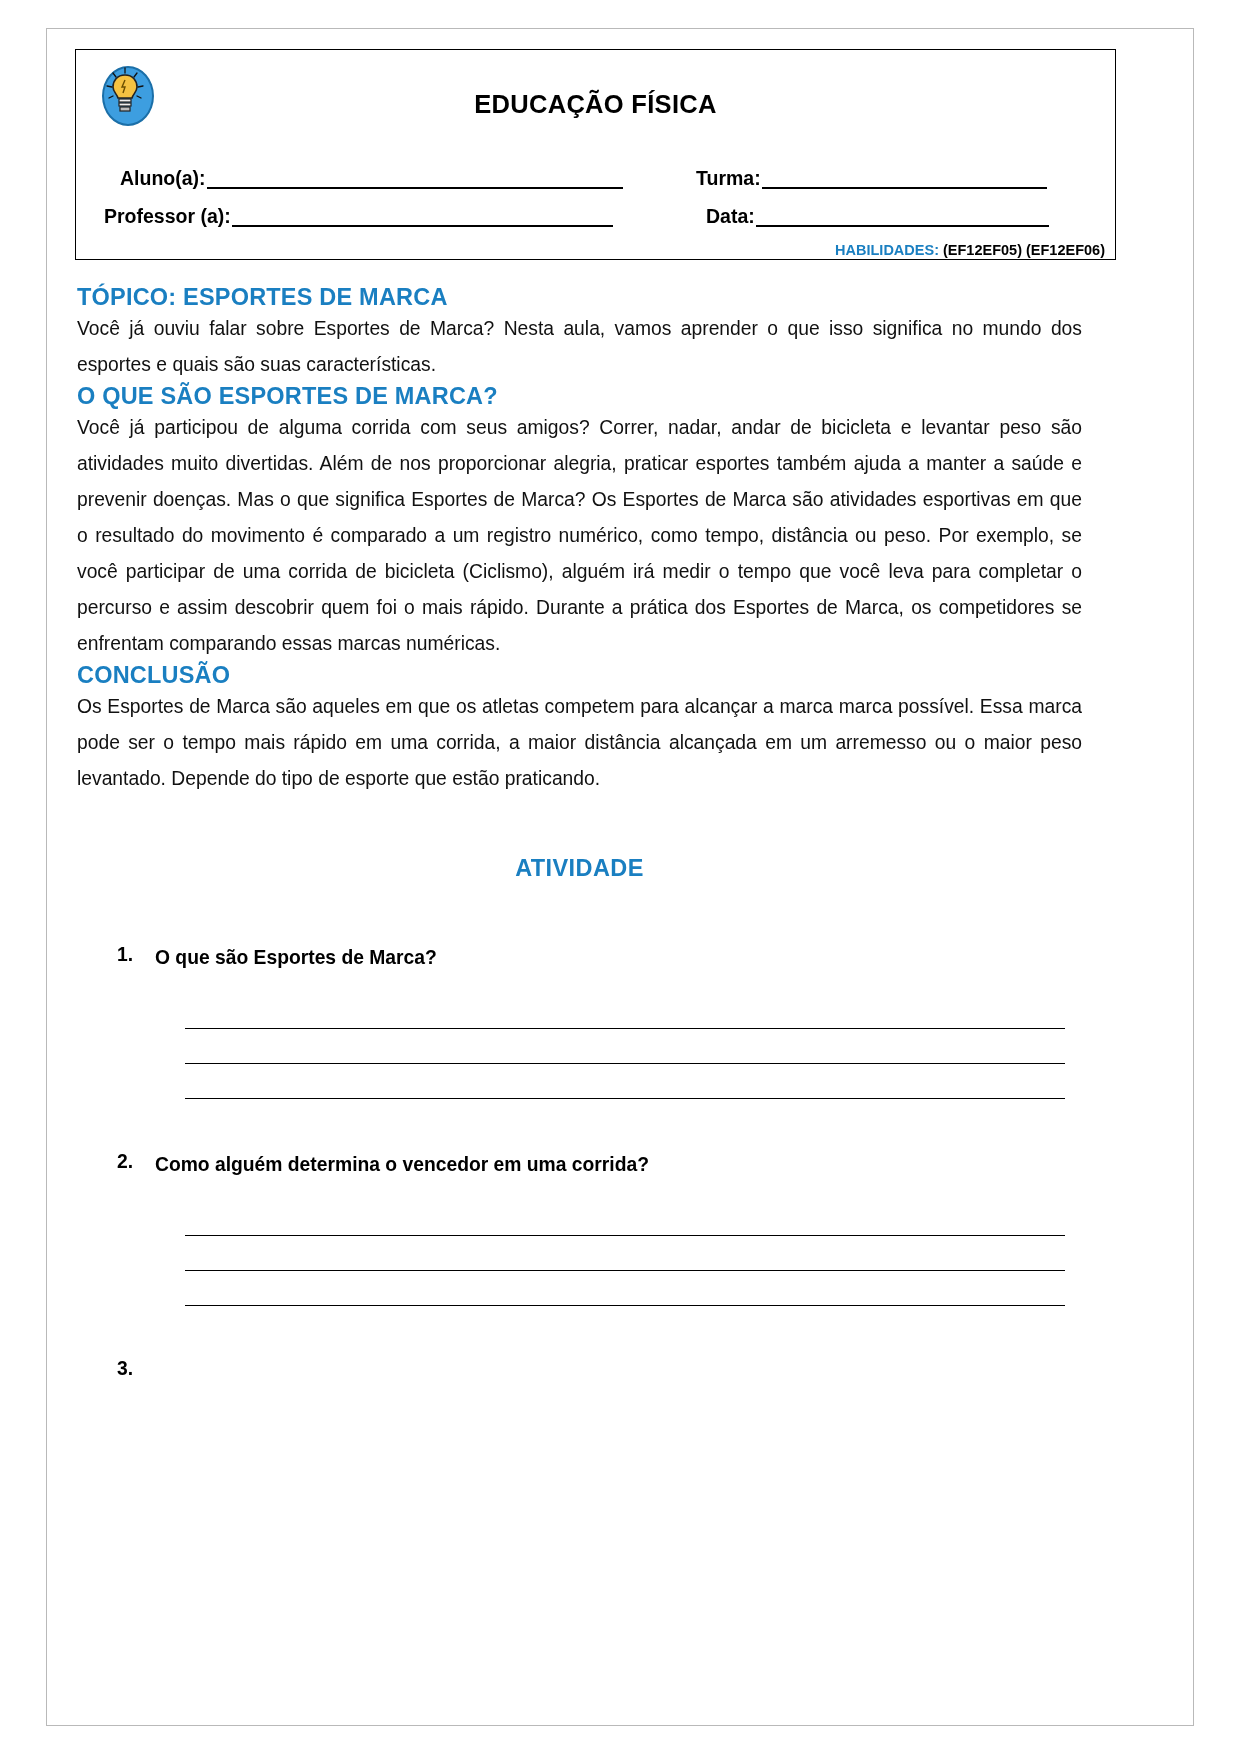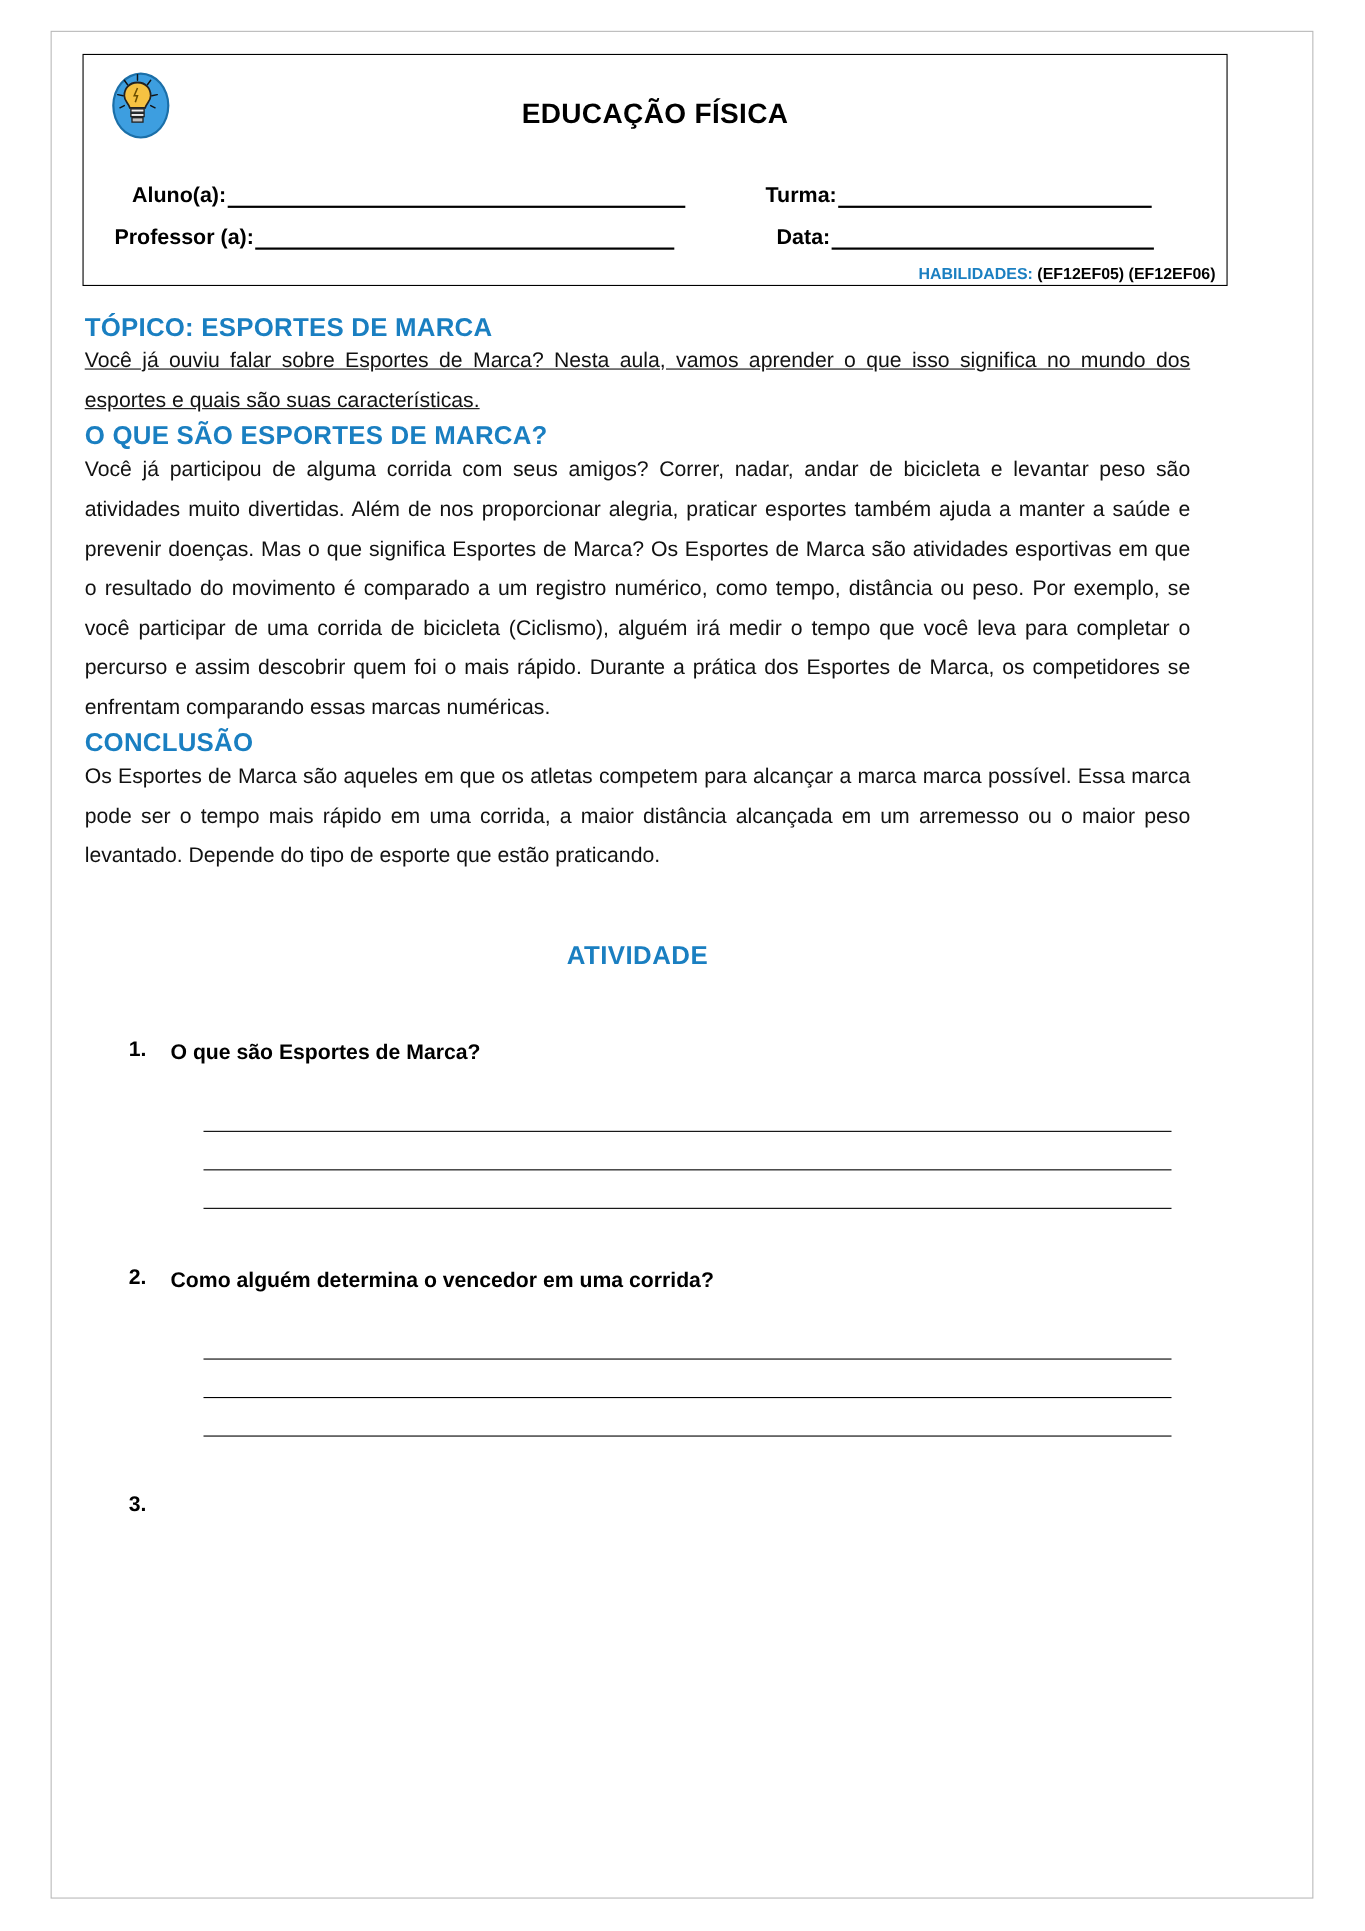--- a/index.html
+++ b/index.html
@@ -135,21 +135,21 @@
 
   p.para {
     margin: 0;
     font-size: 19.3px;
     line-height: 36px;
     text-align: justify;
     color: #111111;
   }
 
   .sec-topico      { margin-top: 0px; }
-  .sec-topico-body { margin-top: 12px; text-decoration: underline; }
+  .sec-topico-body { margin-top: 12px; }
 
   .sec-oque        { margin-top: 58px; }
   .sec-oque-body   { margin-top: 16px; }
 
   .sec-concl       { margin-top: 52px; }
   .sec-concl-body  { margin-top: 12px; }
 
   .activity-title {
     margin-top: 58px;
     text-align: center;

